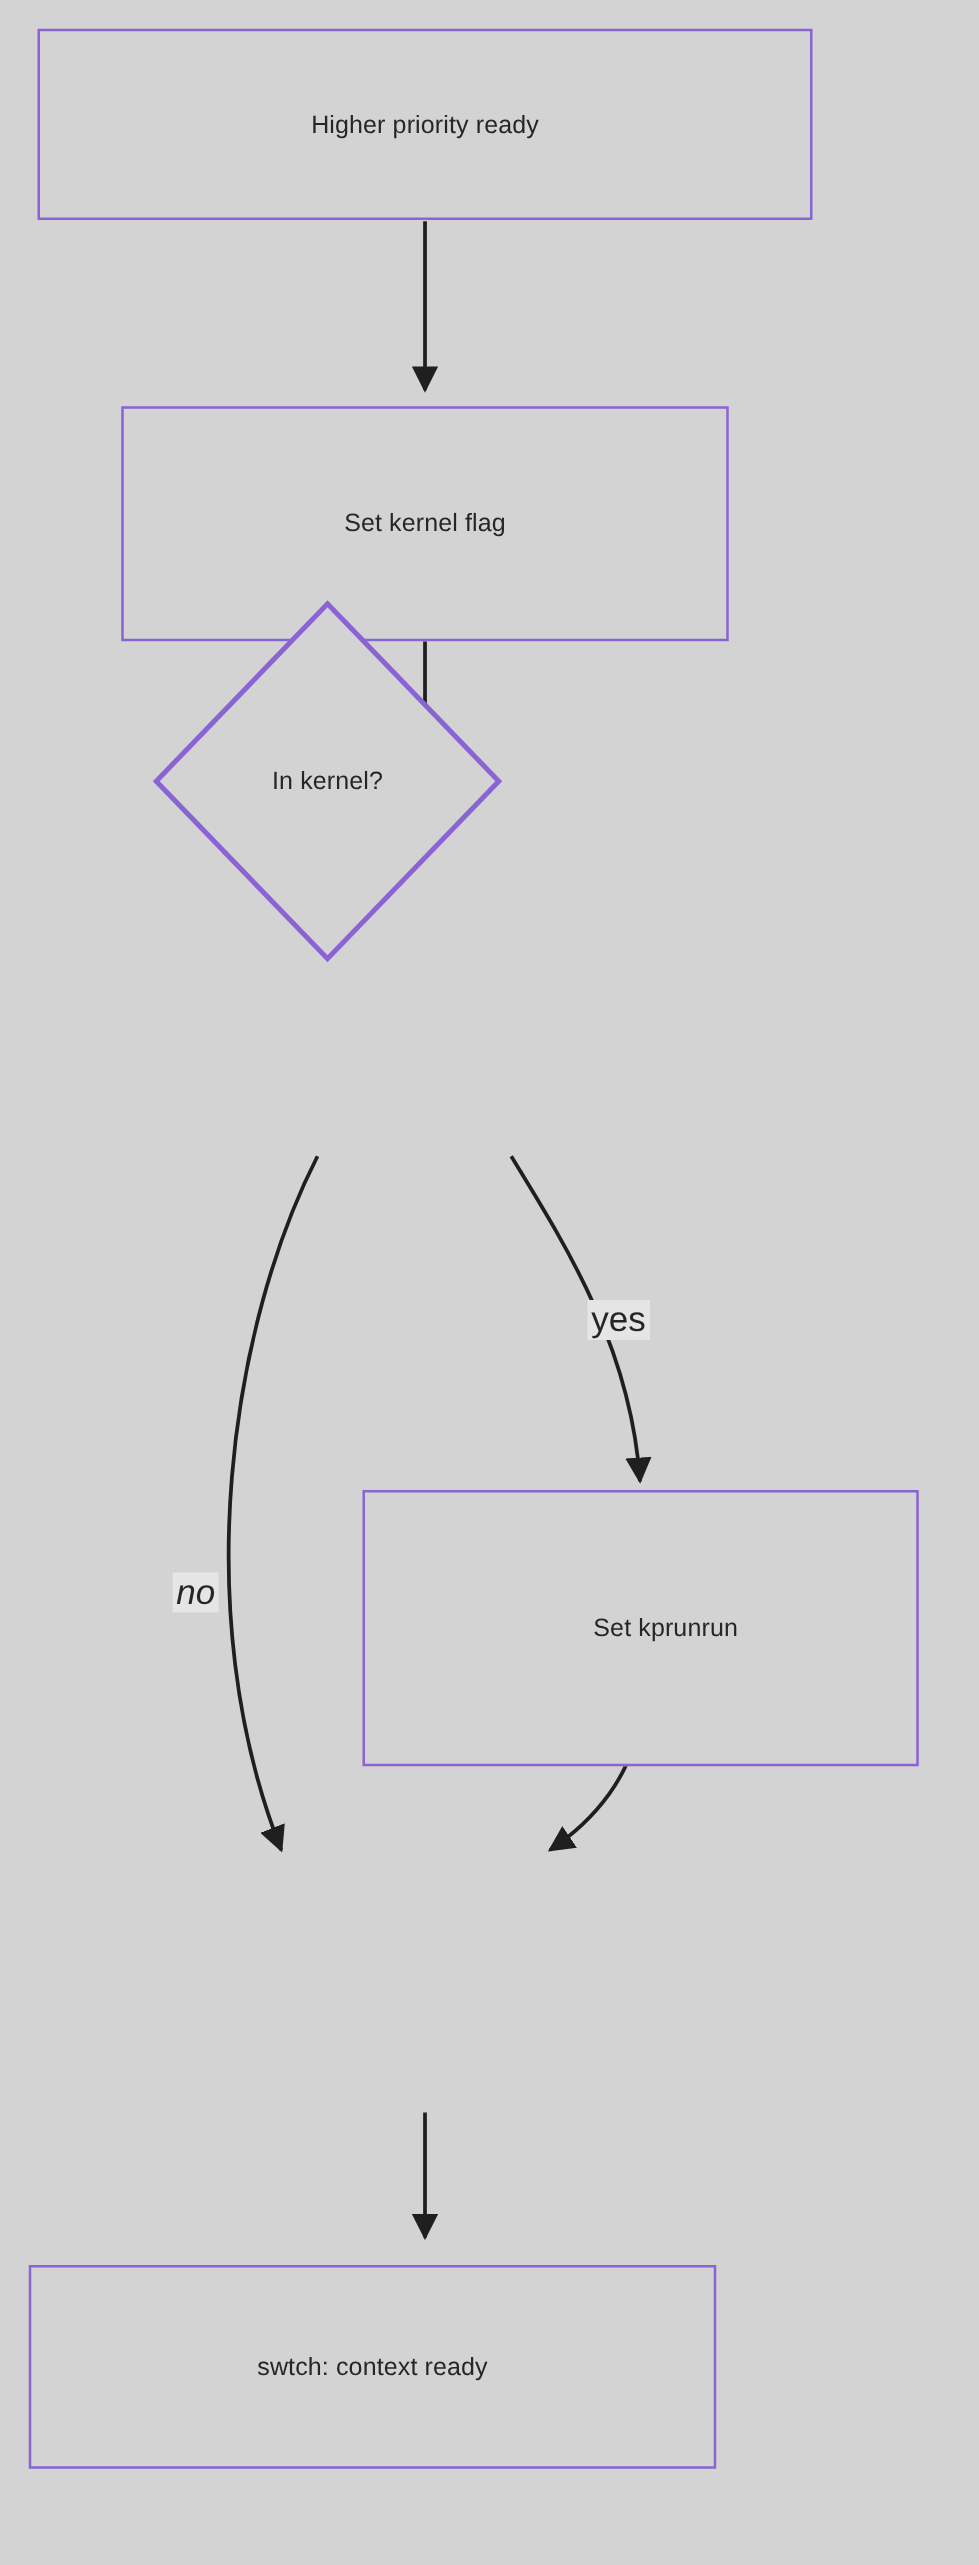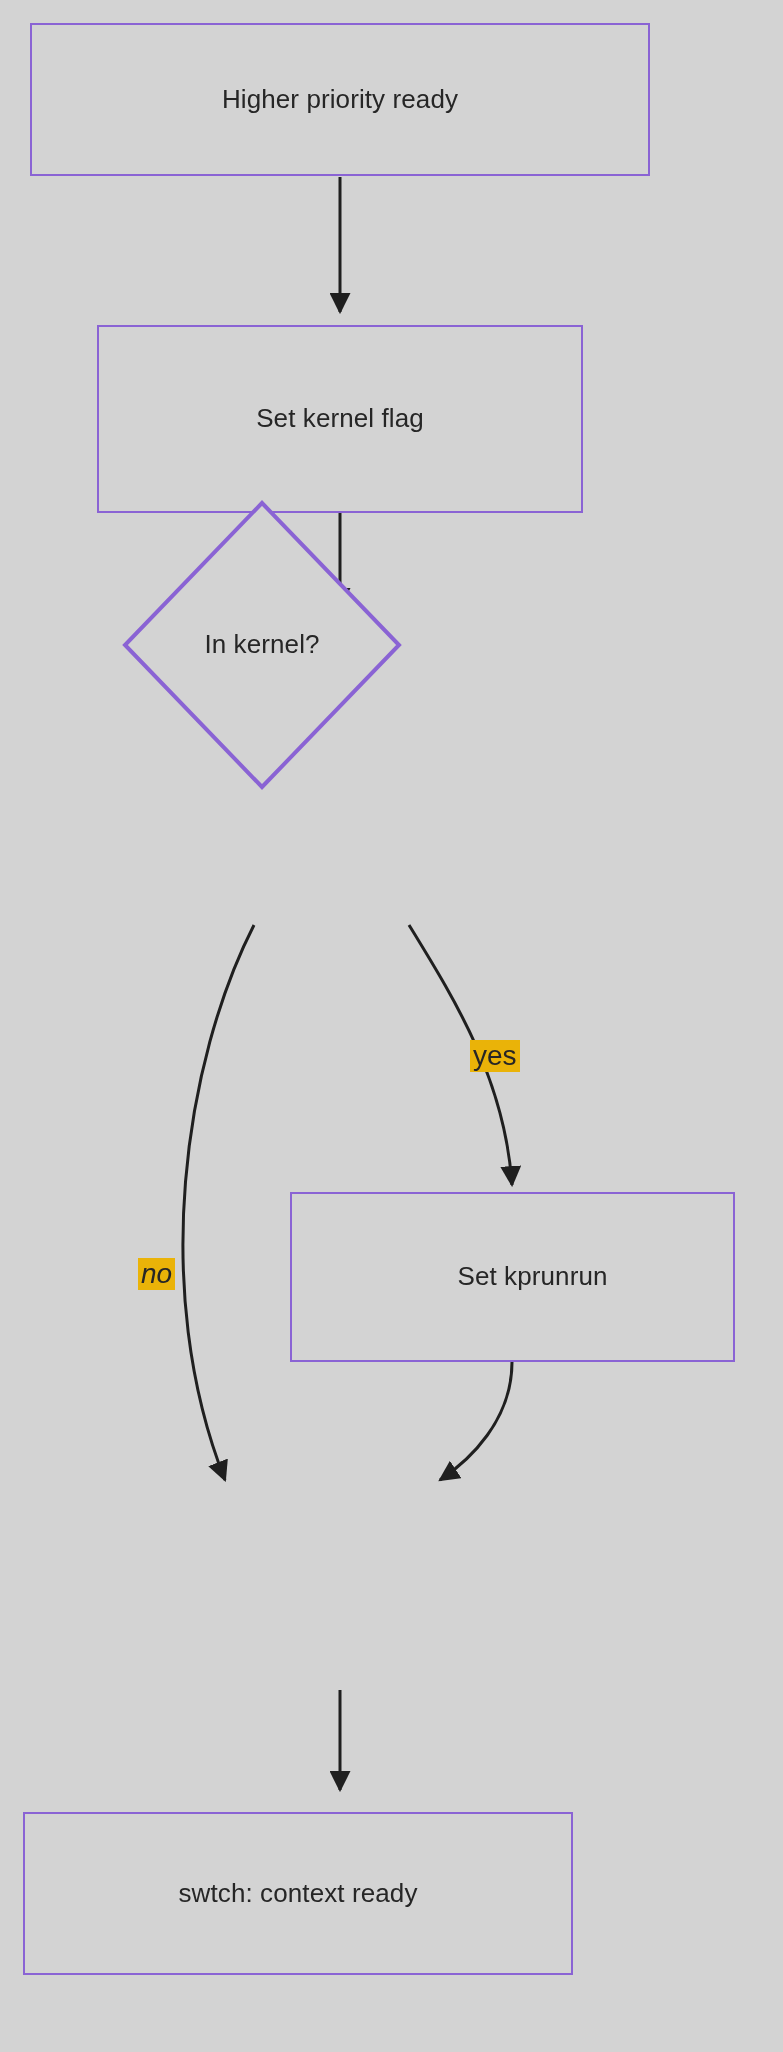--- a/index.html
+++ b/index.html
@@ -22,21 +22,21 @@
     height: 2052px;
     pointer-events: none;
   }
   .node {
     position: absolute;
     box-sizing: border-box;
     display: flex;
     align-items: center;
     justify-content: center;
     color: #262626;
-    font-size: 26px;
+    font-size: 20px;
     line-height: 1.2;
     letter-spacing: 0.1px;
     text-align: center;
   }
   .node.box {
     border: 2px solid #8a63d4;
     background: #d3d3d3;
   }
   .node.diamond {
     background: transparent;
@@ -50,21 +50,21 @@
   }
   .diamond-label {
     position: relative;
     z-index: 2;
   }
   .edge-label {
     position: absolute;
     color: #262626;
     font-size: 28px;
     font-family: "Liberation Sans", sans-serif;
-    background: #eab308;
+    background: #e5e5e5;
     padding: 0 3px;
     white-space: nowrap;
   }
 </style>
 </head>
 <body>
 
 <div id="canvas">
 
   <svg id="edges" viewBox="0 0 783 2052" width="783" height="2052">
@@ -88,32 +88,32 @@
   </svg>
 
   <div class="node box" style="left:30px; top:23px; width:620px; height:153px;">
     <span>Higher priority ready</span>
   </div>
 
   <div class="node box" style="left:97px; top:325px; width:486px; height:188px;">
     <span>Set kernel flag</span>
   </div>
 
-  <div class="node diamond" style="left:122px; top:500px; width:280px; height:290px;justify-content:center;">
+  <div class="node diamond" style="left:122px; top:480px; width:280px; height:290px;justify-content:center;">
     <svg class="diamond-shape" viewBox="0 0 280 290" preserveAspectRatio="none">
       <polygon points="140,3 277,145 140,287 3,145" fill="#d3d3d3" stroke="#8a63d4" stroke-width="4"></polygon>
     </svg>
     <span class="diamond-label">In kernel?</span>
   </div>
 
   <div class="edge-label" style="left:470px; top:1040px;">yes</div>
 
   <div class="edge-label" style="left:138px; top:1258px;font-style:italic;">no</div>
 
-  <div class="node box" style="left:290px; top:1192px; width:445px; height:170px;padding-left:40px;">
+  <div class="node box" style="left:290px; top:1192px; width:445px; height:221px;padding-left:40px;">
     <span>Set kprunrun</span>
   </div>
 
 
   <div class="node box" style="left:23px; top:1812px; width:550px; height:163px;">
     <span>swtch: context ready</span>
   </div>
 
 </div>
 

